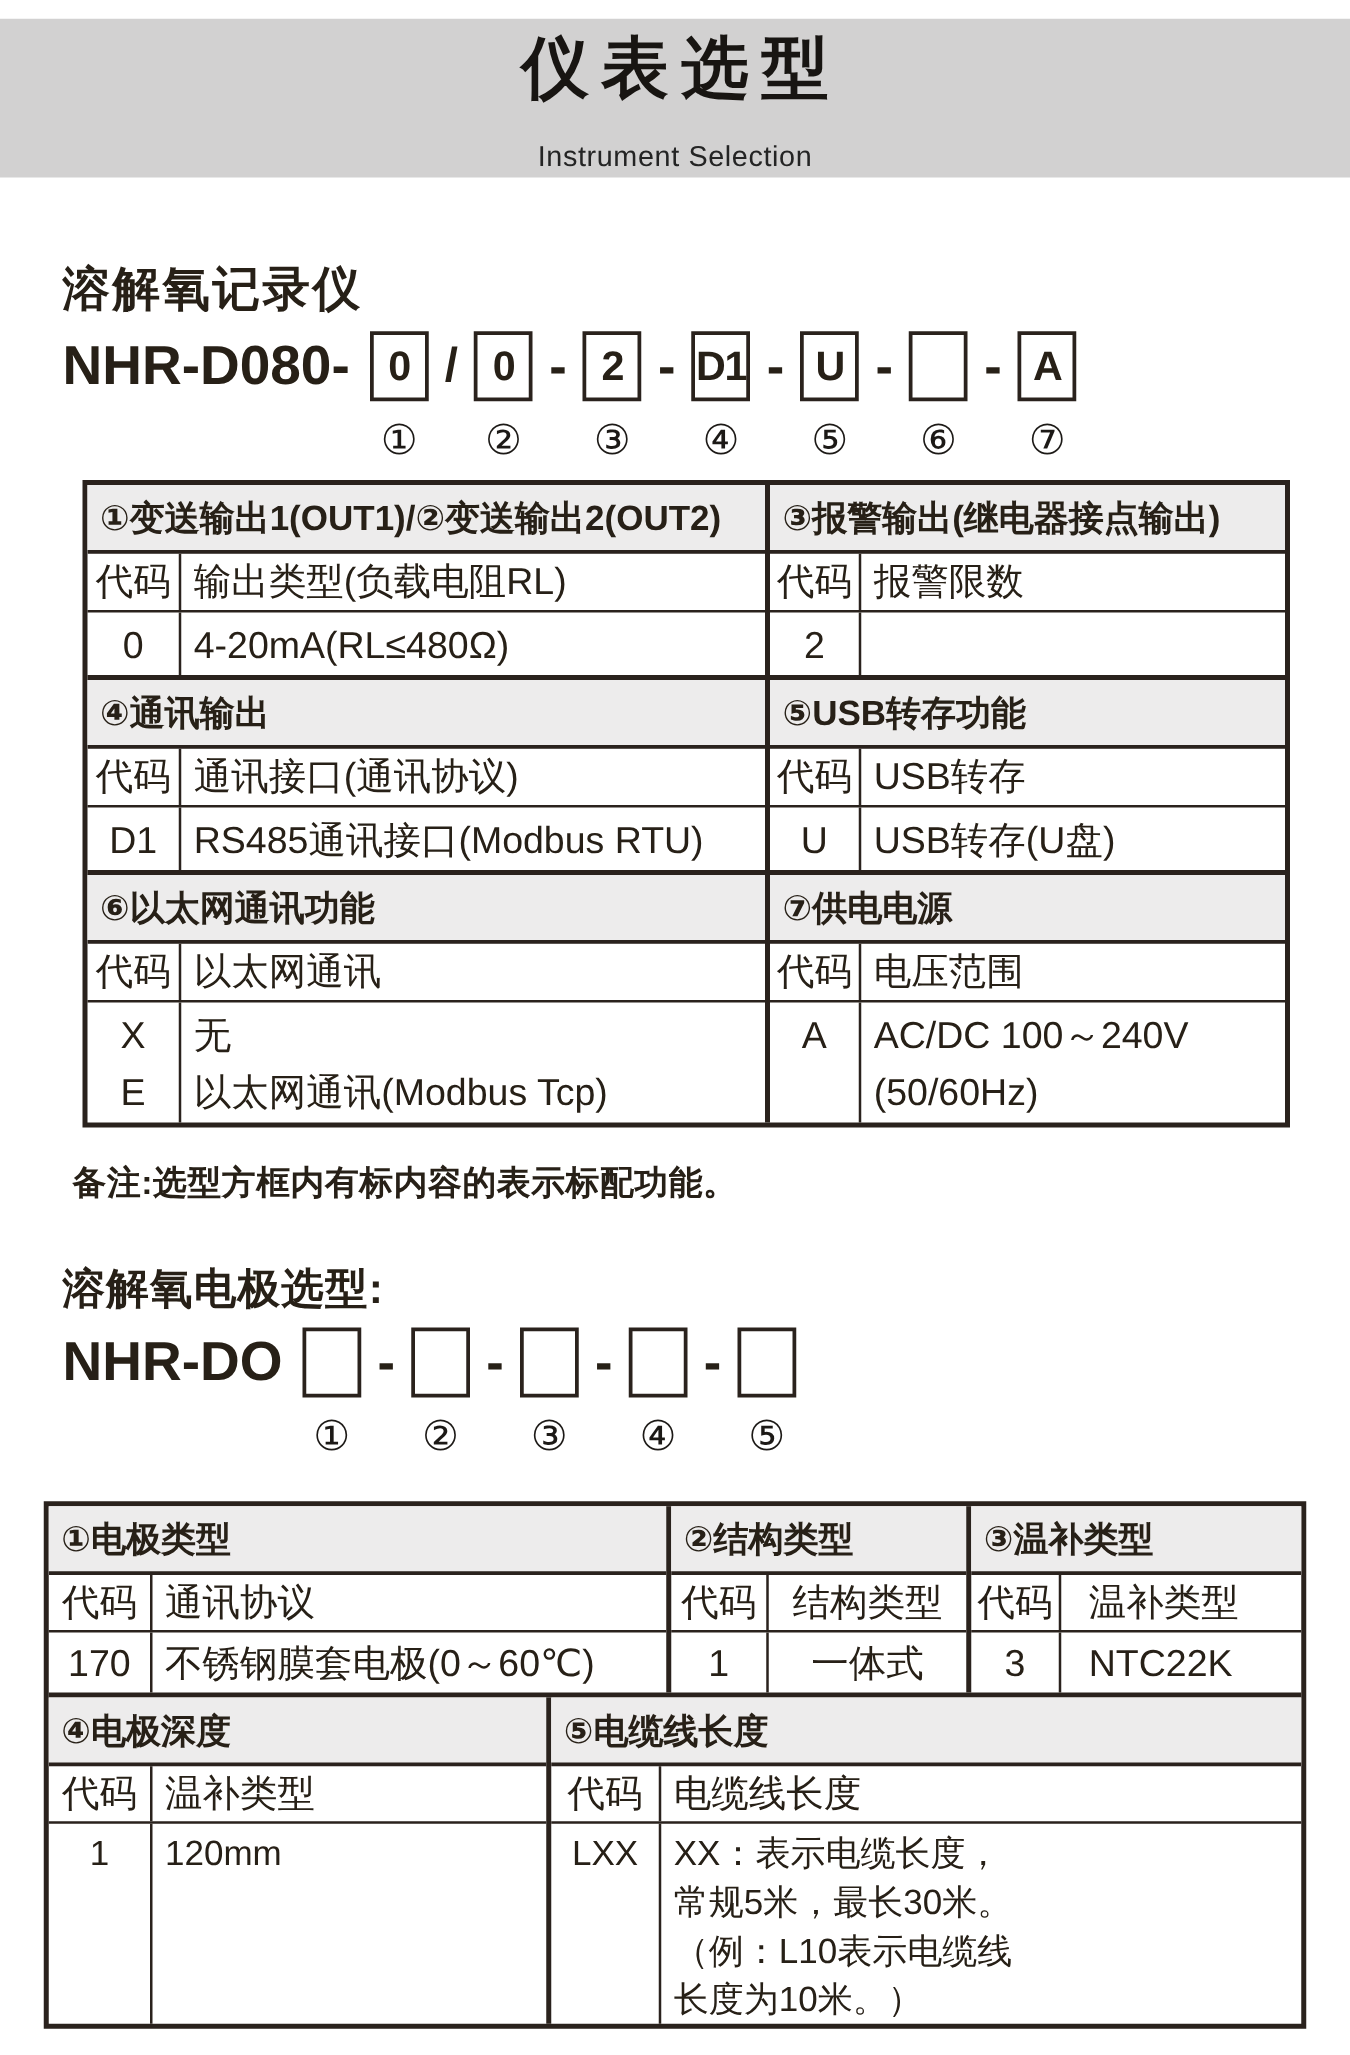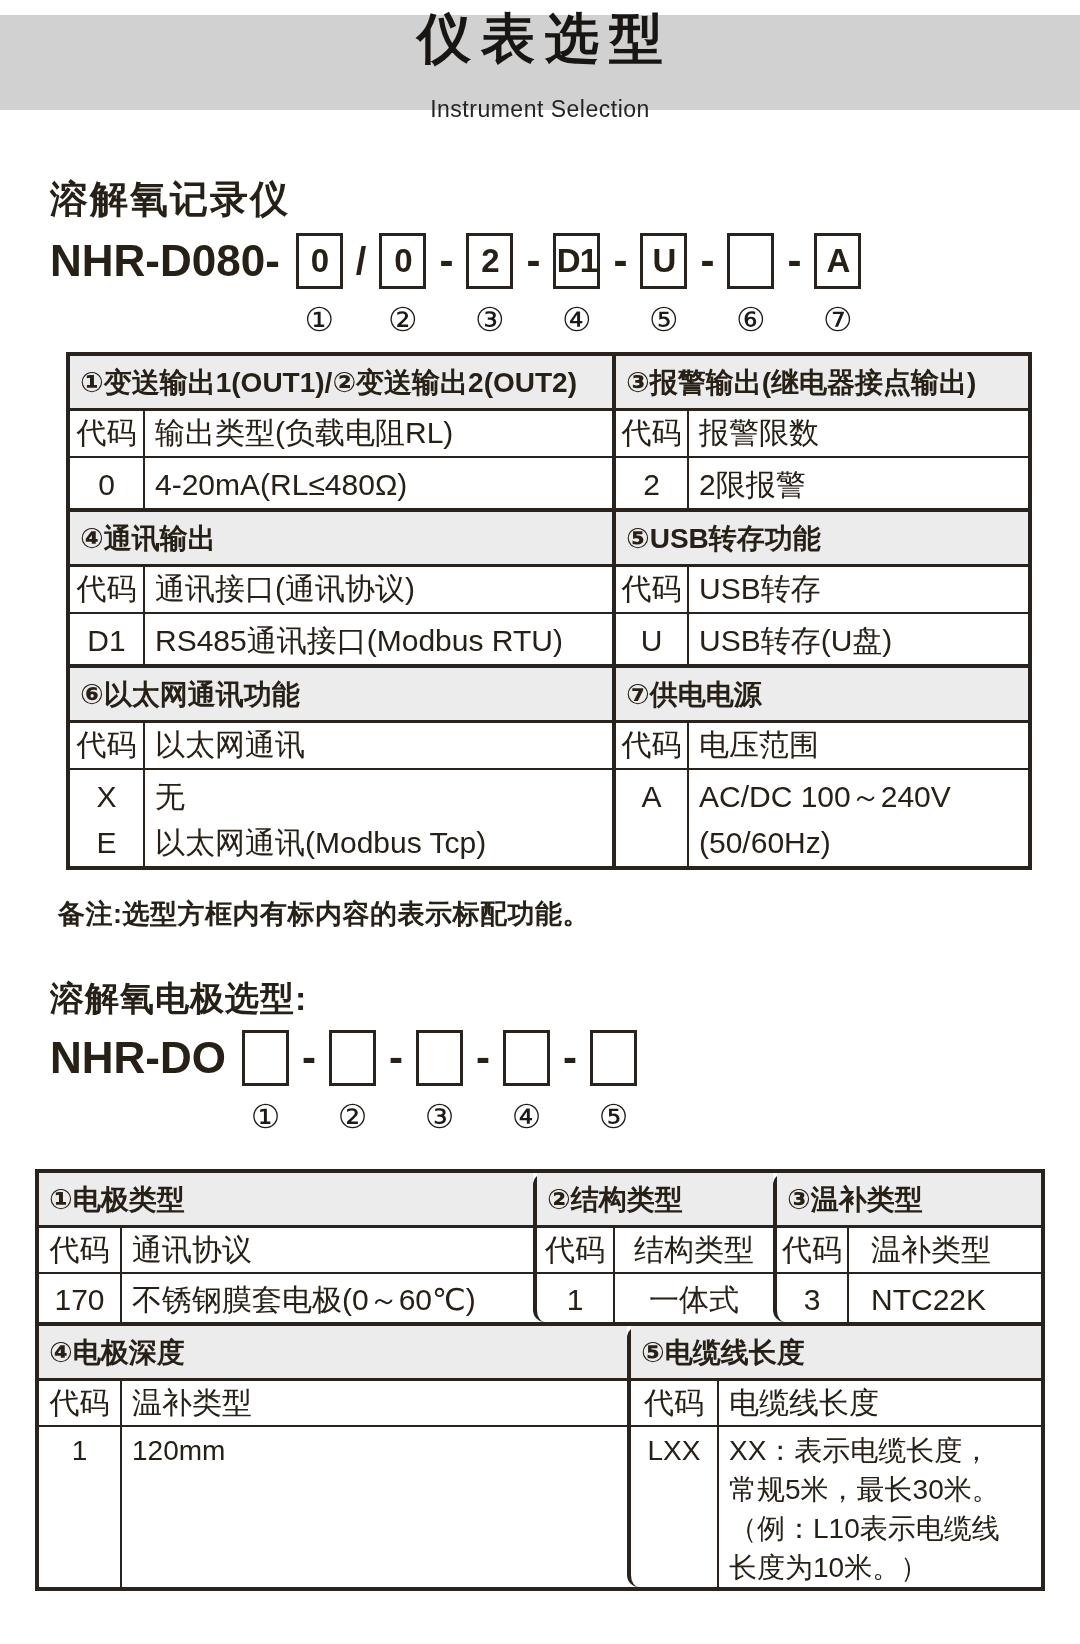--- a/index.html
+++ b/index.html
@@ -9,21 +9,21 @@
     --head:#edecec;
   }
   *{margin:0;padding:0;box-sizing:border-box;}
   html,body{background:#fff;}
   body{
     width:1080px;height:1644px;overflow:hidden;position:relative;
     font-family:"Liberation Sans","DejaVu Sans",sans-serif;
     color:var(--ink);
   }
   
-  .banner{margin-top:15px;height:95px;background:var(--banner);
+  .banner{margin-top:15px;height:127px;background:var(--banner);
     display:flex;flex-direction:column;align-items:center;justify-content:center;}
   .banner-title{font-size:54px;font-weight:700;letter-spacing:10px;color:#181512;text-indent:10px;}
   .banner-subtitle{font-size:23px;font-weight:400;color:#242424;margin-top:20px;letter-spacing:0.5px;}
 
   
   .sec-title{margin:64px 0 0 50px;font-size:38px;font-weight:600;letter-spacing:2px;}
   .model-row{display:flex;align-items:flex-start;margin:8px 0 0 50px;}
   .model-prefix{font-size:44px;font-weight:600;line-height:56px;letter-spacing:0px;margin-right:16px;white-space:nowrap;}
   .slot{display:flex;flex-direction:column;align-items:center;}
   .mbox{width:47px;height:56px;border:3px solid var(--bd);display:flex;align-items:center;justify-content:center;
@@ -64,25 +64,25 @@
   .note{margin:26px 0 0 58px;font-size:27px;font-weight:600;letter-spacing:0.5px;}
 
   
   .sec-title2{margin:44px 0 0 50px;font-size:34px;font-weight:700;letter-spacing:1px;}
 
   
   .t2{margin:34px 0 0 35px;width:1010px;border:4px solid var(--bd);}
   .t2-row{display:flex;}
   .t2-row.bottom{border-top:4px solid var(--bd);}
   .t2 .sec{display:flex;flex-direction:column;}
-  .t2 .sec + .sec{border-left:4px solid var(--bd);border-radius:12px;}
+  .t2 .sec + .sec{border-left:4px solid var(--bd);}
   .t2 .secA{width:494px;}
   .t2 .secB{width:240px;}
   .t2 .secC{flex:1;}
-  .t2 .secD{width:588px;}
+  .t2 .secD{width:398px;}
   .t2 .secE{flex:1;}
   .t2 .lrow{height:46px;}
   .t2 .cwA{width:83px;}
   .t2 .cwB{width:78px;}
   .t2 .cwC{width:72px;}
   .t2 .cwE{width:88px;}
   .t2 .dtop{height:70px;}
   .t2 .dbot{height:178px;}
   .t2 .dline{line-height:44px;}
   .t2 .dbot .dline{line-height:39px;font-size:28px;}
@@ -156,23 +156,20 @@
     <div class="half-right">
       <div class="sec-head">③报警输出(继电器接点输出)</div>
       <div class="lrow">
         <div class="code-cell code-w cell-t">代码</div>
         <div class="desc-cell cell-t">报警限数</div>
       </div>
       <div class="data-area d1">
         <div class="data-code code-w">
           <span class="dline">2</span>
         </div>
-        <div class="data-desc">
-          <span class="dline">2限报警</span>
-        </div>
       </div>
     </div>
   </div>
 
   <div class="t1-row">
     <div class="half-left">
       <div class="sec-head">④通讯输出</div>
       <div class="lrow">
         <div class="code-cell code-w cell-t">代码</div>
         <div class="desc-cell cell-t">通讯接口(通讯协议)</div>

